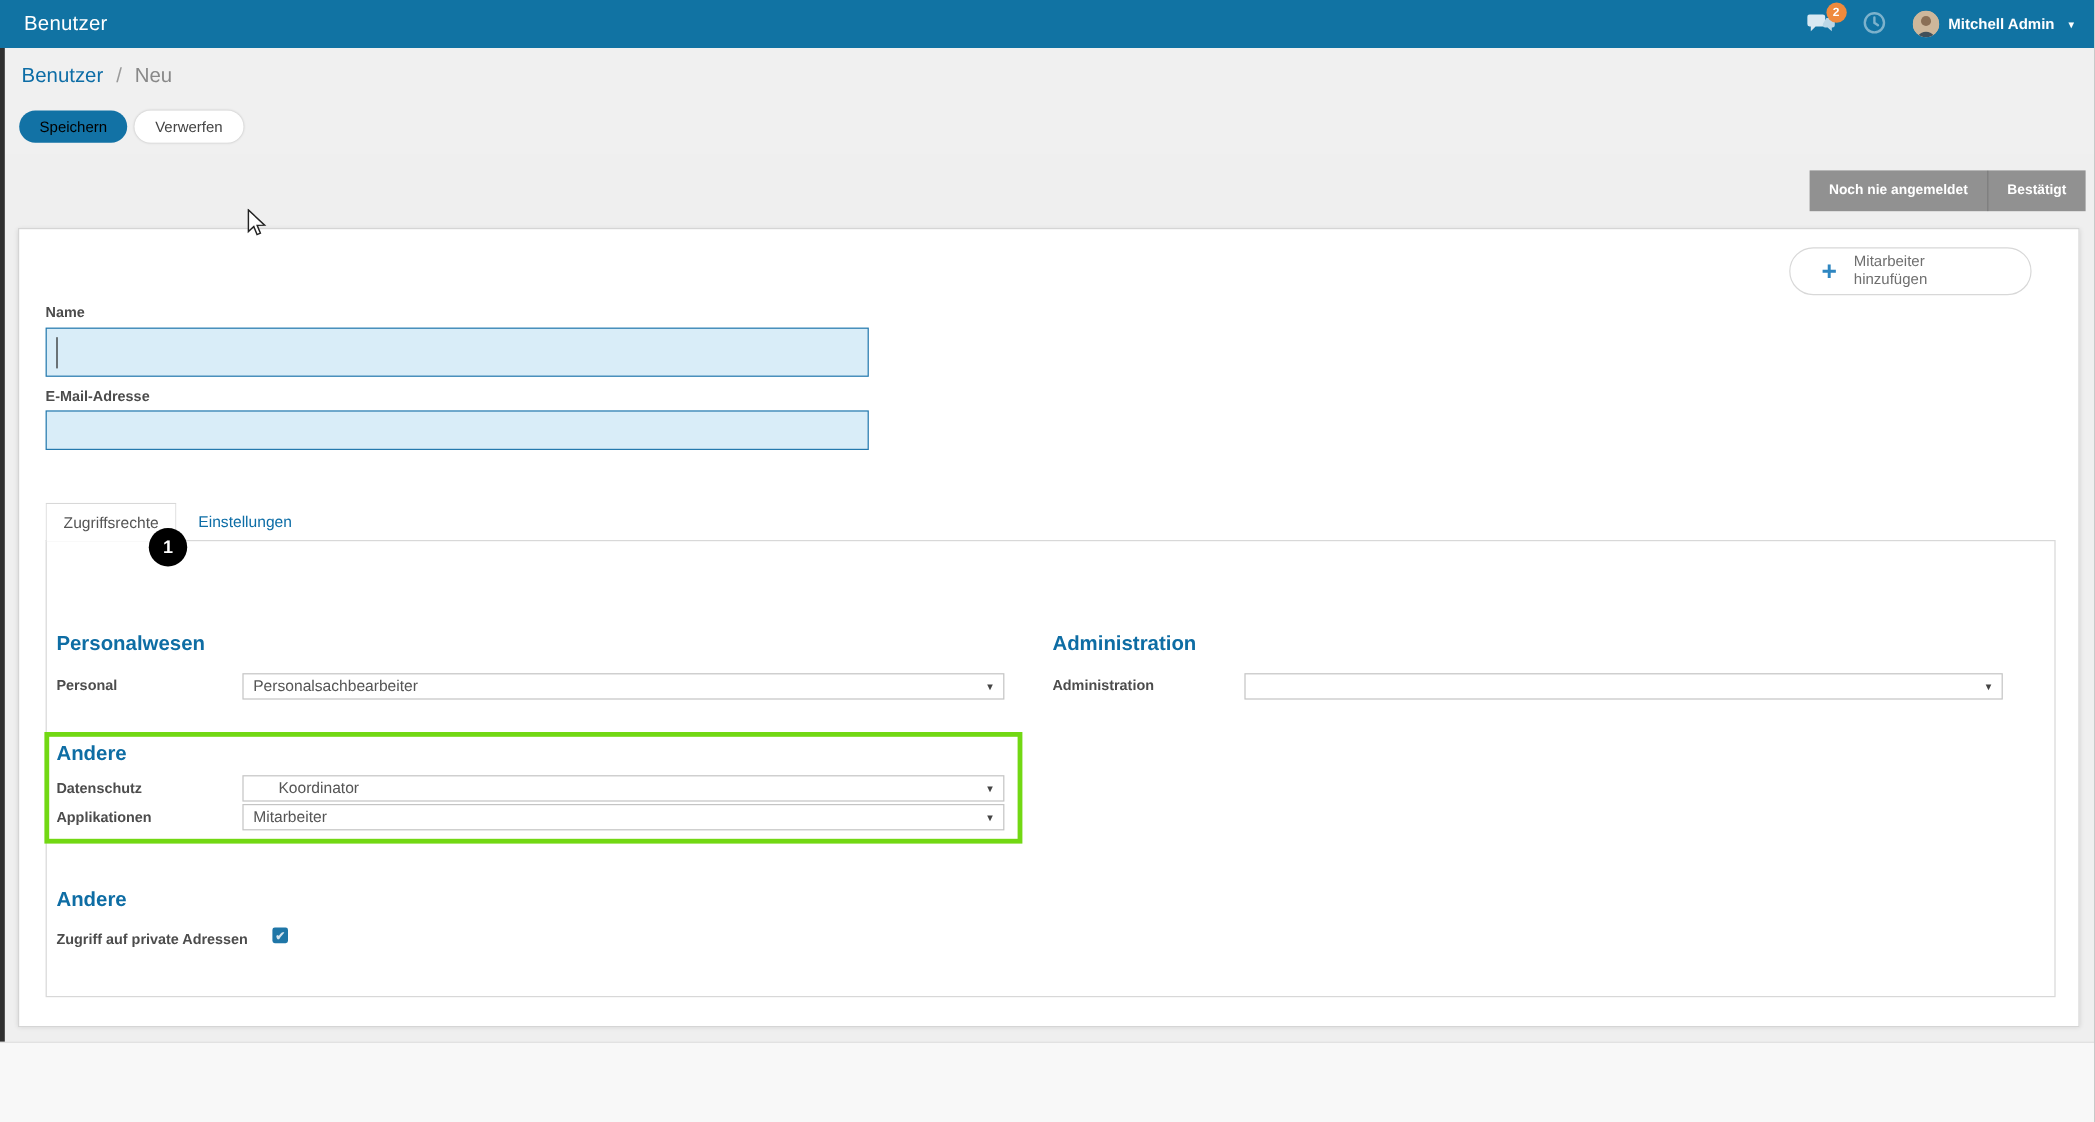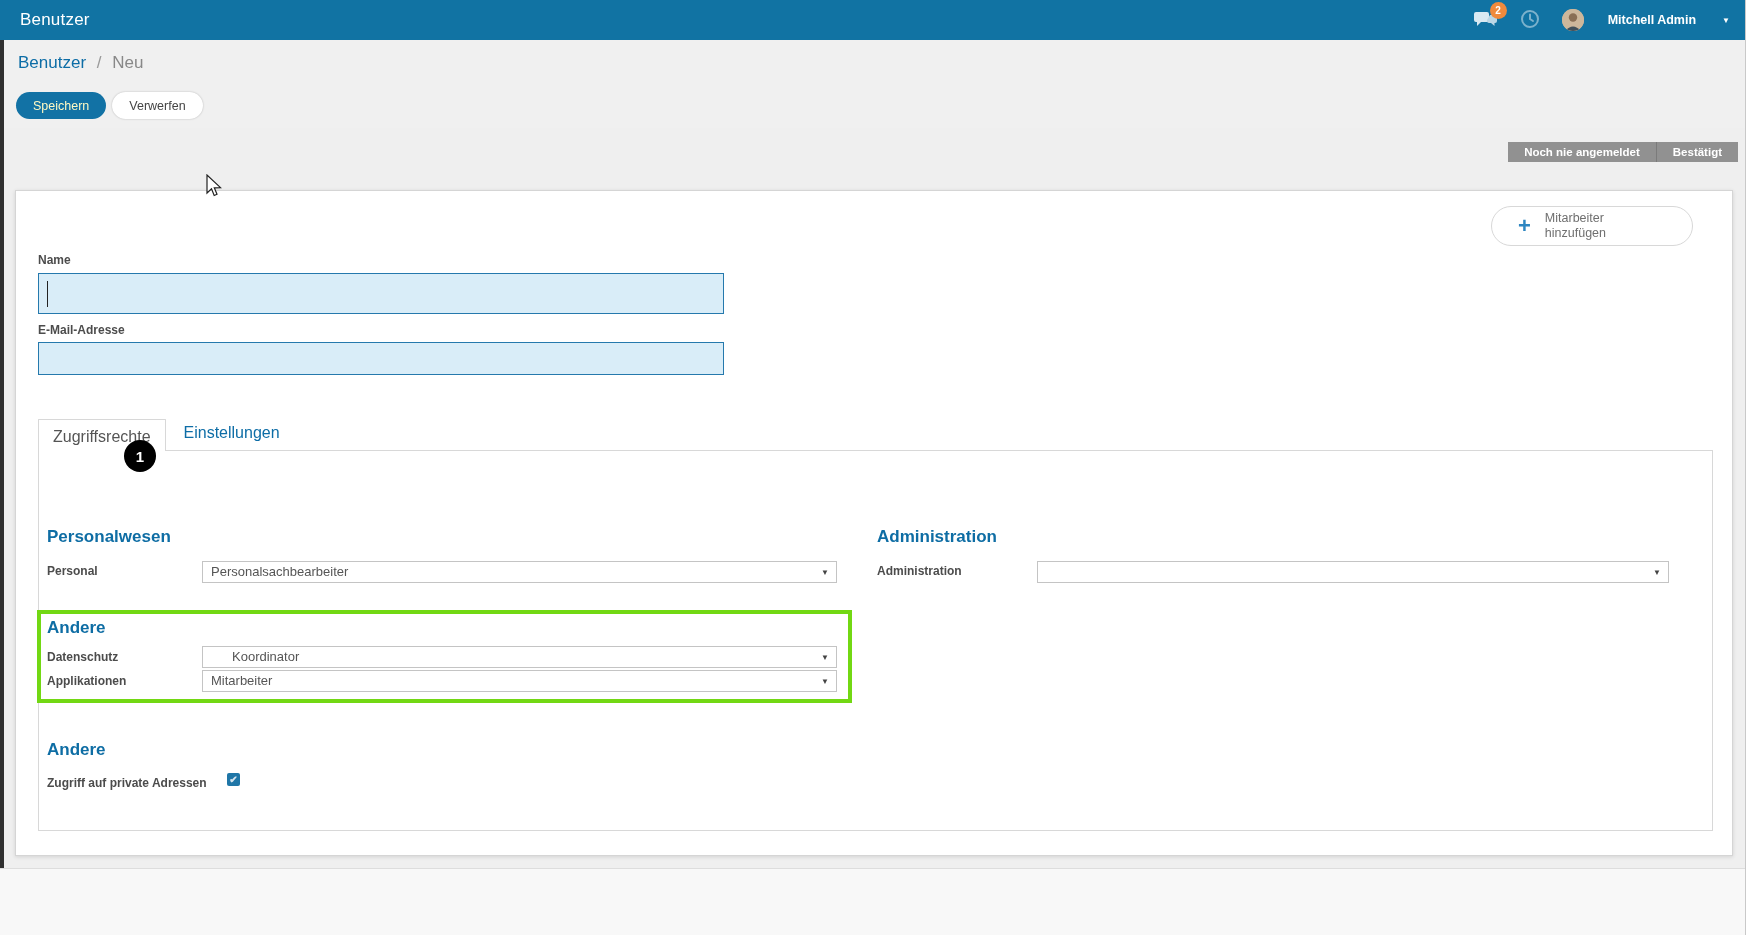--- a/index.html
+++ b/index.html
@@ -6,57 +6,57 @@
   body { font-family:"Liberation Sans", sans-serif; background:#e8e8e8; }
   .screen { position:relative; width:1746px; height:935px; background:#f8f8f8; overflow:hidden; border-right:1px solid #c9c9c9; }
 
   
   .topbar { position:absolute; left:0; top:0; width:1746px; height:40px; background:#1173a3; display:flex; align-items:center; justify-content:space-between; padding:0 16px 0 20px; }
   .topbar-title { color:#fff; font-size:17px; font-weight:500; letter-spacing:.2px; }
   .topbar-right { display:flex; align-items:center; gap:22px; }
   .icon-wrap { position:relative; width:24px; height:22px; cursor:pointer; }
   .badge { position:absolute; top:-7px; right:-9px; min-width:17px; height:17px; border-radius:9px; background:#ef8a3d; color:#fff; font-size:10px; font-weight:700; display:flex; align-items:center; justify-content:center; padding:0 4px; }
   .avatar { width:22px; height:22px; border-radius:50%; overflow:hidden; background:#cdb79b; flex:none; }
-  .user-menu { display:flex; align-items:center; gap:24px; color:#fff; font-size:12.5px; font-weight:600; cursor:pointer; }
+  .user-menu { display:flex; align-items:center; gap:8px; color:#fff; font-size:12.5px; font-weight:600; cursor:pointer; }
   .user-caret { font-size:8px; color:#fff; margin-left:2px; }
 
   
   .control-panel { position:absolute; left:0; top:40px; width:1746px; height:100px; background:#f0f0f0; border-bottom:1px solid #dcdcdc; }
   .breadcrumb { position:absolute; left:18px; top:13px; font-size:17px; }
   .breadcrumb .bc-link { color:#0d6da6; cursor:pointer; }
   .breadcrumb .bc-sep { color:#9a9a9a; margin:0 6px; }
   .breadcrumb .bc-current { color:#888; }
   .btn-row { position:absolute; left:16px; top:52px; display:flex; gap:6px; }
   .pill { height:27px; border-radius:14px; font-size:12.5px; display:flex; align-items:center; padding:0 17px; cursor:pointer; border:none; font-family:inherit; }
-  .pill-primary { background:#1272a5; color:#fef9c3; }
+  .pill-primary { background:#1272a5; color:#000000; }
   .pill-secondary { background:#fff; color:#444; box-shadow:0 0 2px rgba(0,0,0,.25); }
 
   
   .content { position:absolute; left:0; top:128px; width:1746px; height:740px; background:#efefef; }
   .footer-area { position:absolute; left:0; top:868px; width:1746px; height:67px; background:#f8f8f8; border-top:1px solid #ddd; }
   .left-strip { position:absolute; left:0; top:40px; width:4px; height:828px; background:#2f2f2f; }
 
-  .statusbar { position:absolute; right:8px; top:14px; height:20px; background:#919191; display:flex; align-items:stretch; }
+  .statusbar { position:absolute; right:8px; top:14px; height:34px; background:#919191; display:flex; align-items:stretch; }
   .status-cell { color:#fff; font-size:11.5px; font-weight:700; display:flex; align-items:center; padding:0 16px; cursor:pointer; }
   .status-cell + .status-cell { border-left:1px solid rgba(0,0,0,.15); }
 
   
   .sheet { position:absolute; left:15px; top:62px; width:1718px; height:666px; background:#fff; border:1px solid #d5d5d5; box-shadow:0 1px 4px rgba(0,0,0,.12); }
 
   .add-emp-btn { position:absolute; right:39px; top:15px; width:202px; height:40px; border:1px solid #d8d8d8; border-radius:20px; background:#fff; display:flex; align-items:center; gap:14px; padding:0 0 0 26px; cursor:pointer; }
   .add-emp-plus { color:#2e86c1; font-size:22px; font-weight:700; line-height:1; }
   .add-emp-text { font-size:12.5px; color:#6f6f6f; line-height:15px; text-align:left; }
 
   .field-label { position:absolute; font-size:12px; font-weight:700; color:#4c4c4c; }
   .text-input { position:absolute; left:22px; width:686px; background:#d9edf8; border:1px solid #2579ad; }
   .caret-bar { position:absolute; left:8px; top:7px; width:1px; height:26px; background:#222; }
 
   
   .tabs { position:absolute; left:22px; top:228px; height:32px; display:flex; align-items:flex-end; z-index:2; }
-  .tab { font-size:16px; padding:8px 14px; cursor:pointer; }
+  .tab { font-size:13px; padding:8px 14px; cursor:pointer; }
   .tab.active { background:#fff; border:1px solid #d8d8d8; border-bottom:none; color:#555; height:32px; border-radius:1px 1px 0 0; }
   .tab.inactive { color:#0d6da6; margin-left:4px; padding-bottom:9px; }
   .tab-box { position:absolute; left:22px; top:259px; width:1675px; height:381px; border:1px solid #d8d8d8; background:#fff; }
 
   .group-title { position:absolute; font-size:17px; font-weight:700; color:#0e6da4; }
   .row-label { position:absolute; font-size:12px; font-weight:700; color:#4c4c4c; }
   .o-select { position:absolute; height:22px; border:1px solid #c4c4c4; background:#fff; font-size:13px; color:#555; padding:2px 22px 2px 8px; white-space:nowrap; overflow:hidden; cursor:pointer; }
   .o-select .sel-caret { position:absolute; right:7px; top:6px; font-size:8px; color:#444; }
 
   .green-box { position:absolute; left:-2px; top:159px; width:815px; height:93px; border:4px solid #72d813; }

